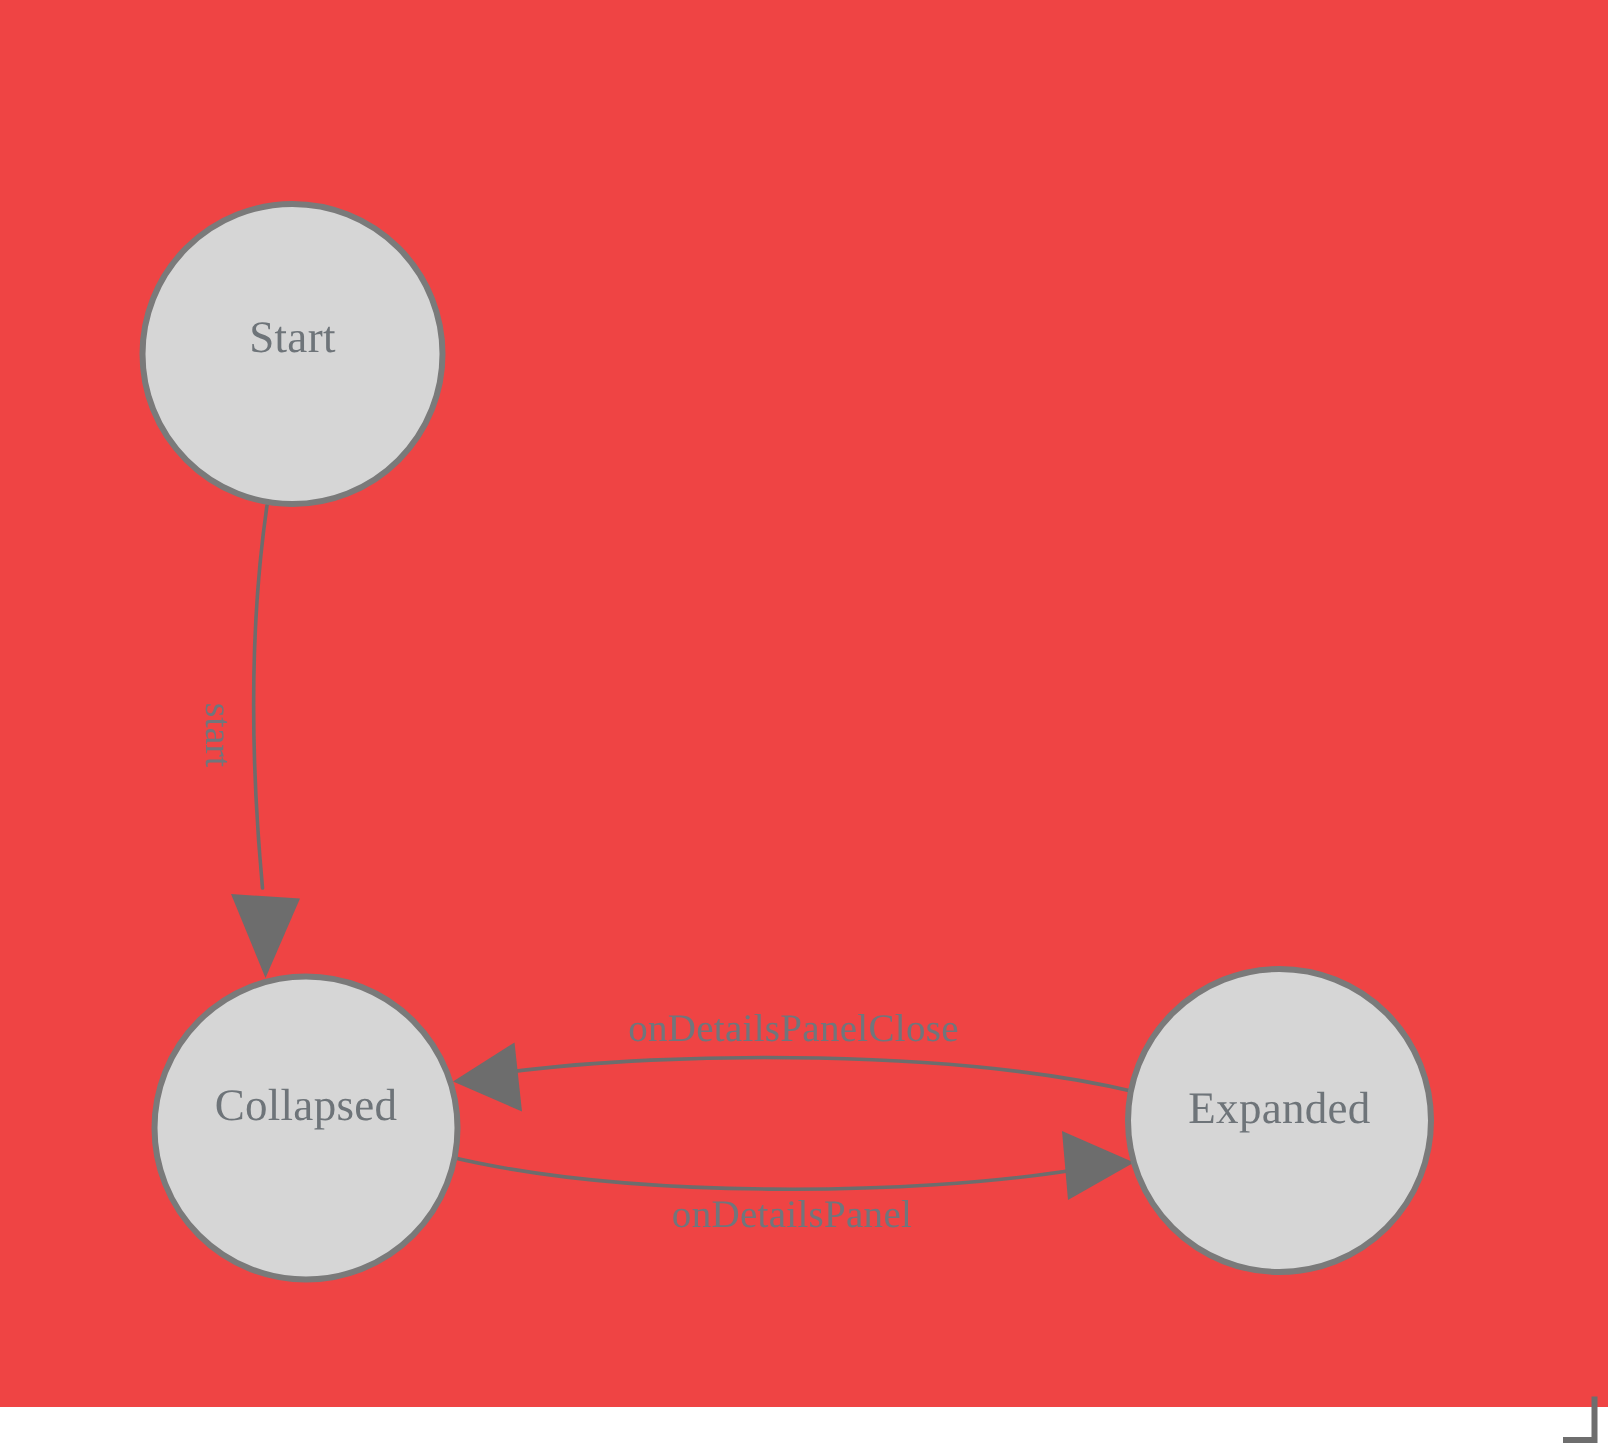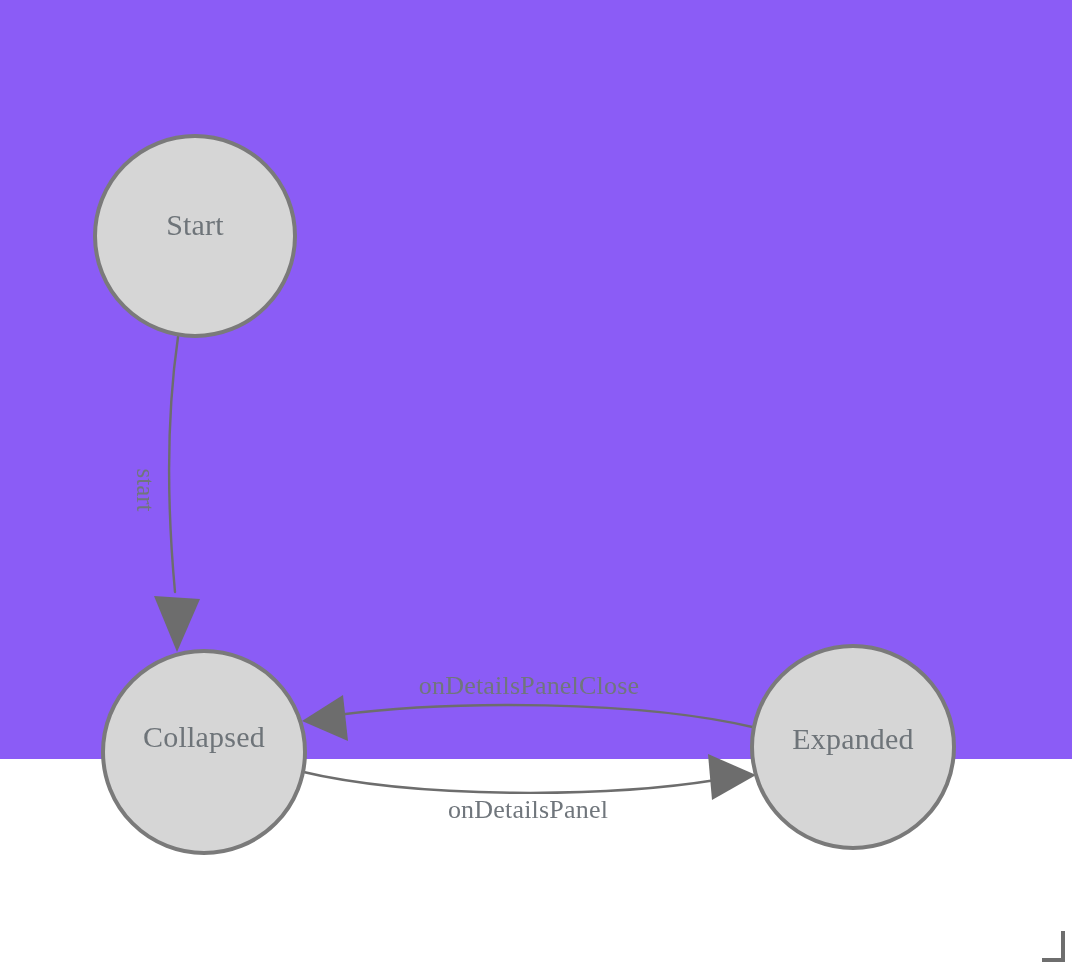--- a/index.html
+++ b/index.html
@@ -10,22 +10,22 @@
   }
   body {
     width: 1072px;
     height: 966px;
     overflow: hidden;
     font-family: "Liberation Serif", "DejaVu Serif", serif;
   }
   #diagram-canvas {
     position: relative;
     width: 1072px;
-    height: 759px;
-    background: #8b5cf6;
+    height: 938px;
+    background: #ef4444;
   }
   #diagram-svg {
     position: absolute;
     top: 0;
     left: 0;
     width: 1072px;
     height: 966px;
     display: block;
   }
   .node-label {

